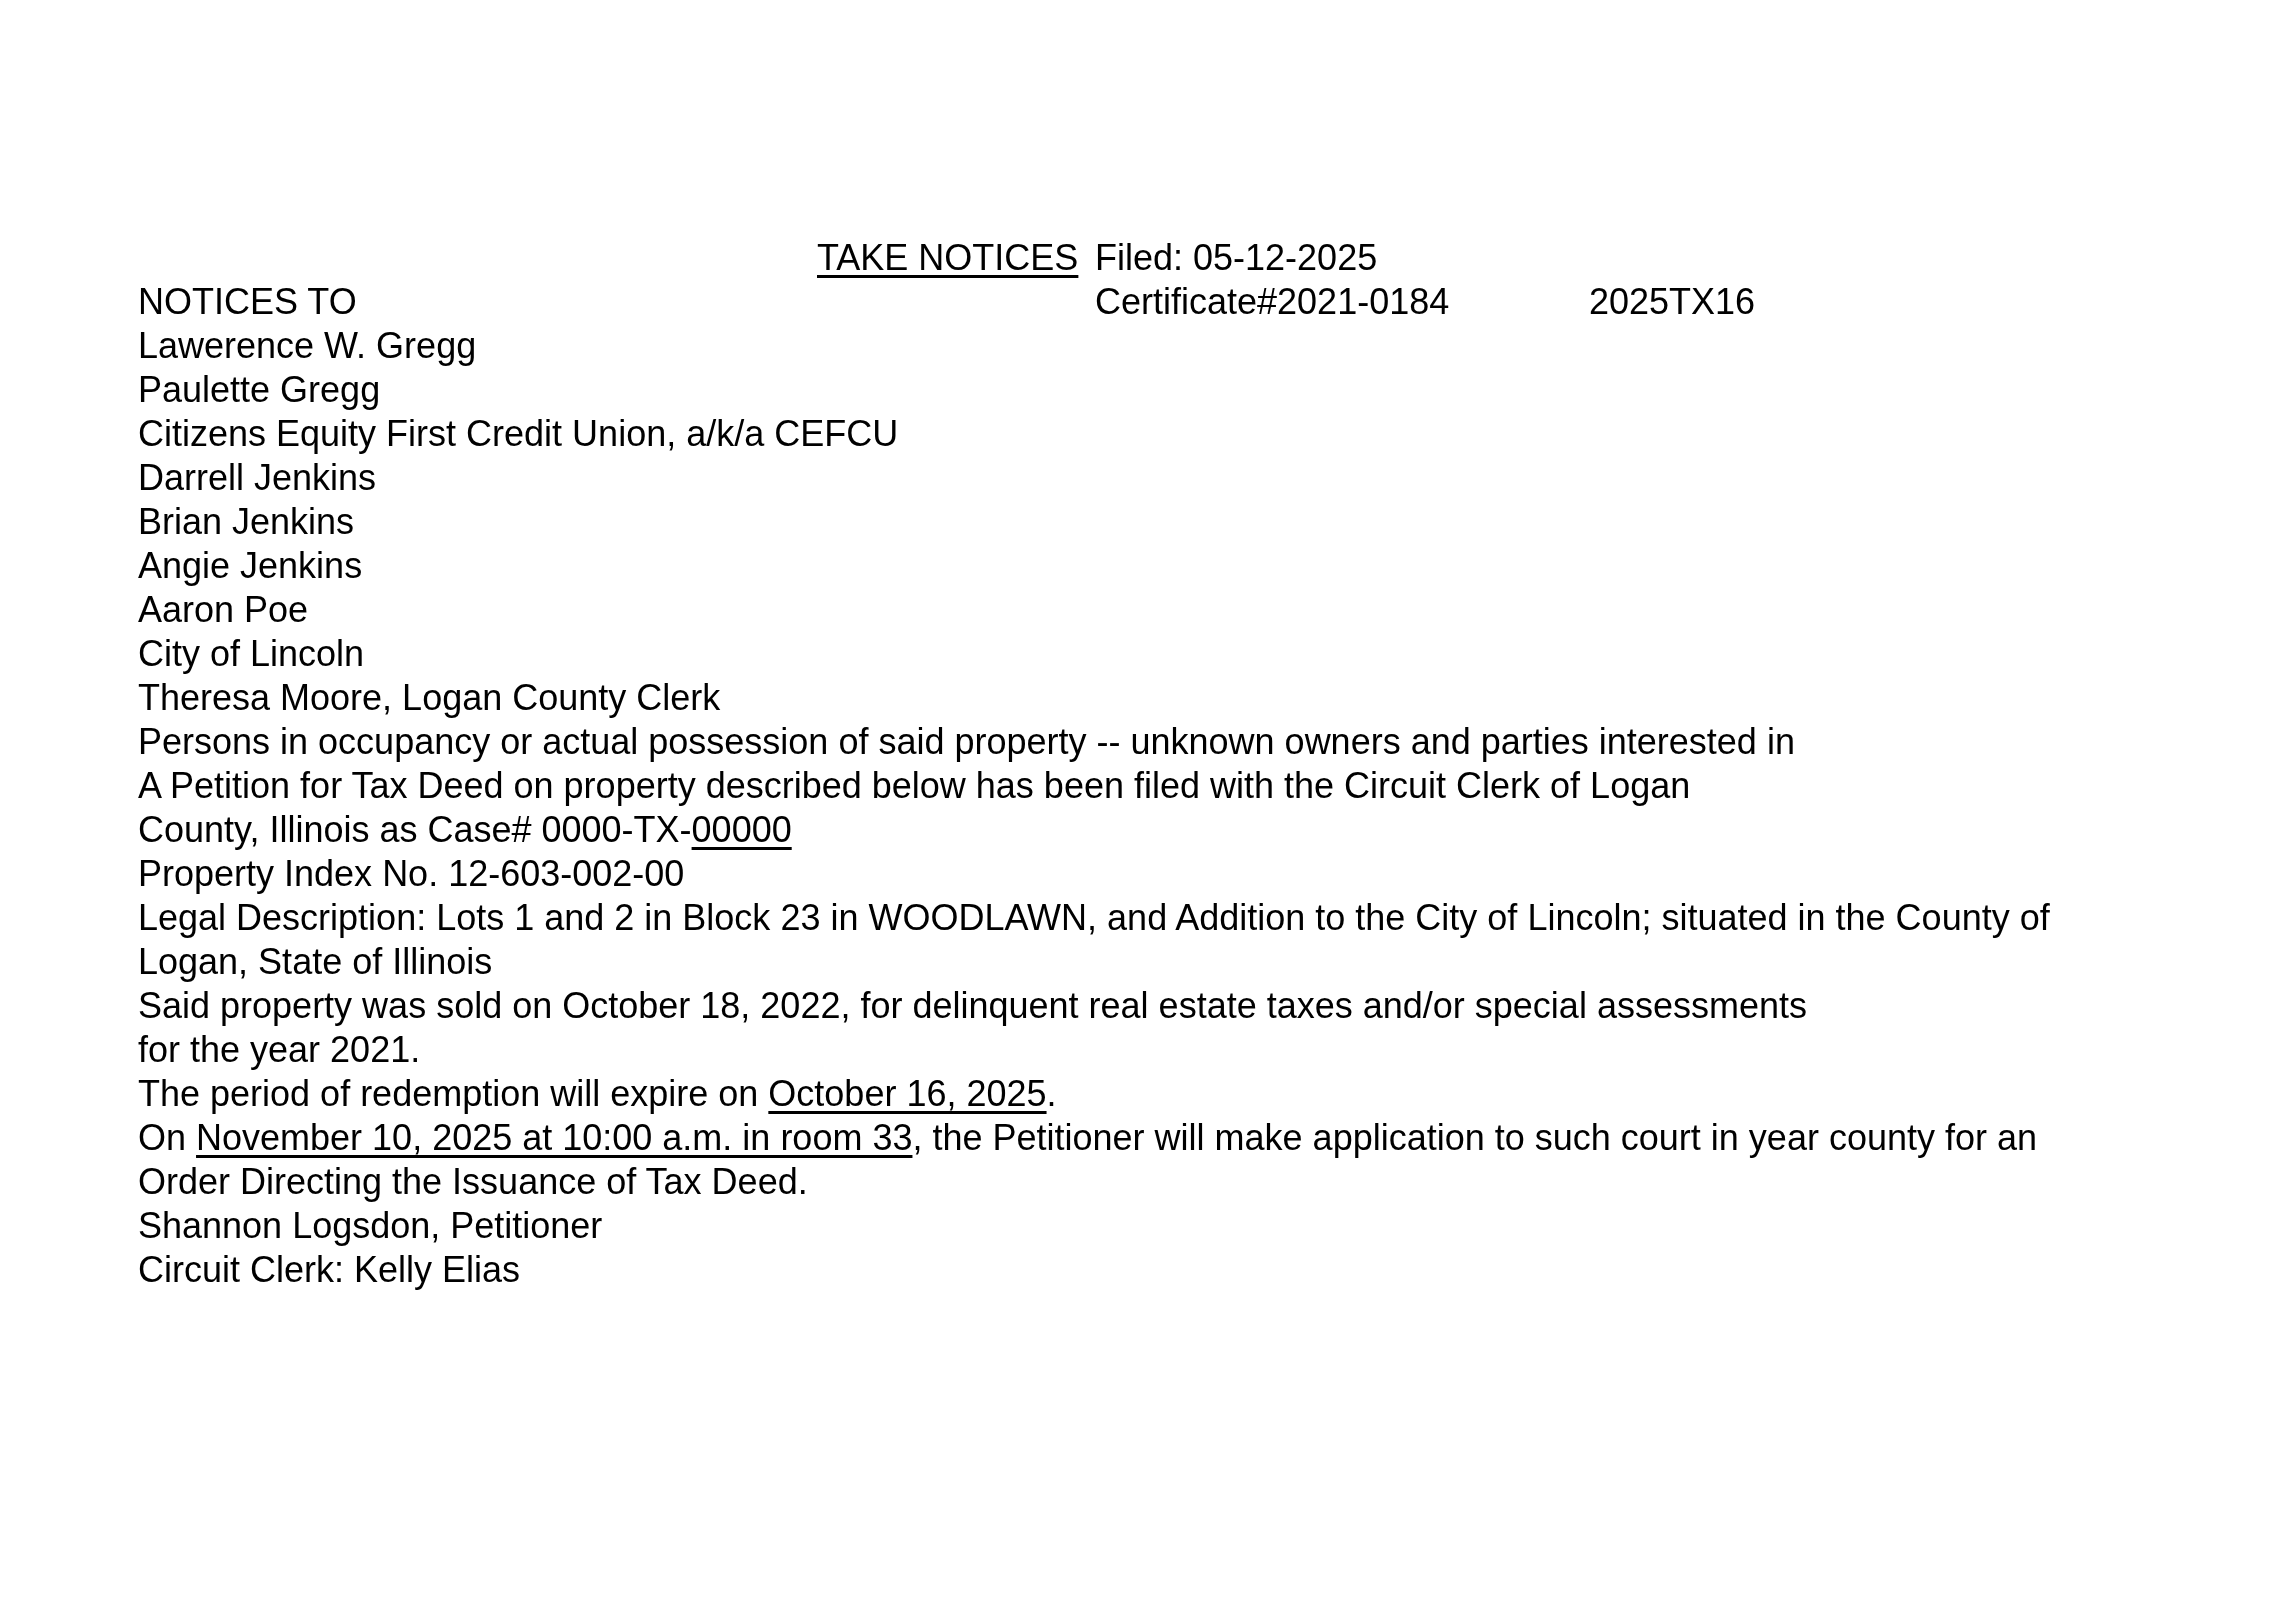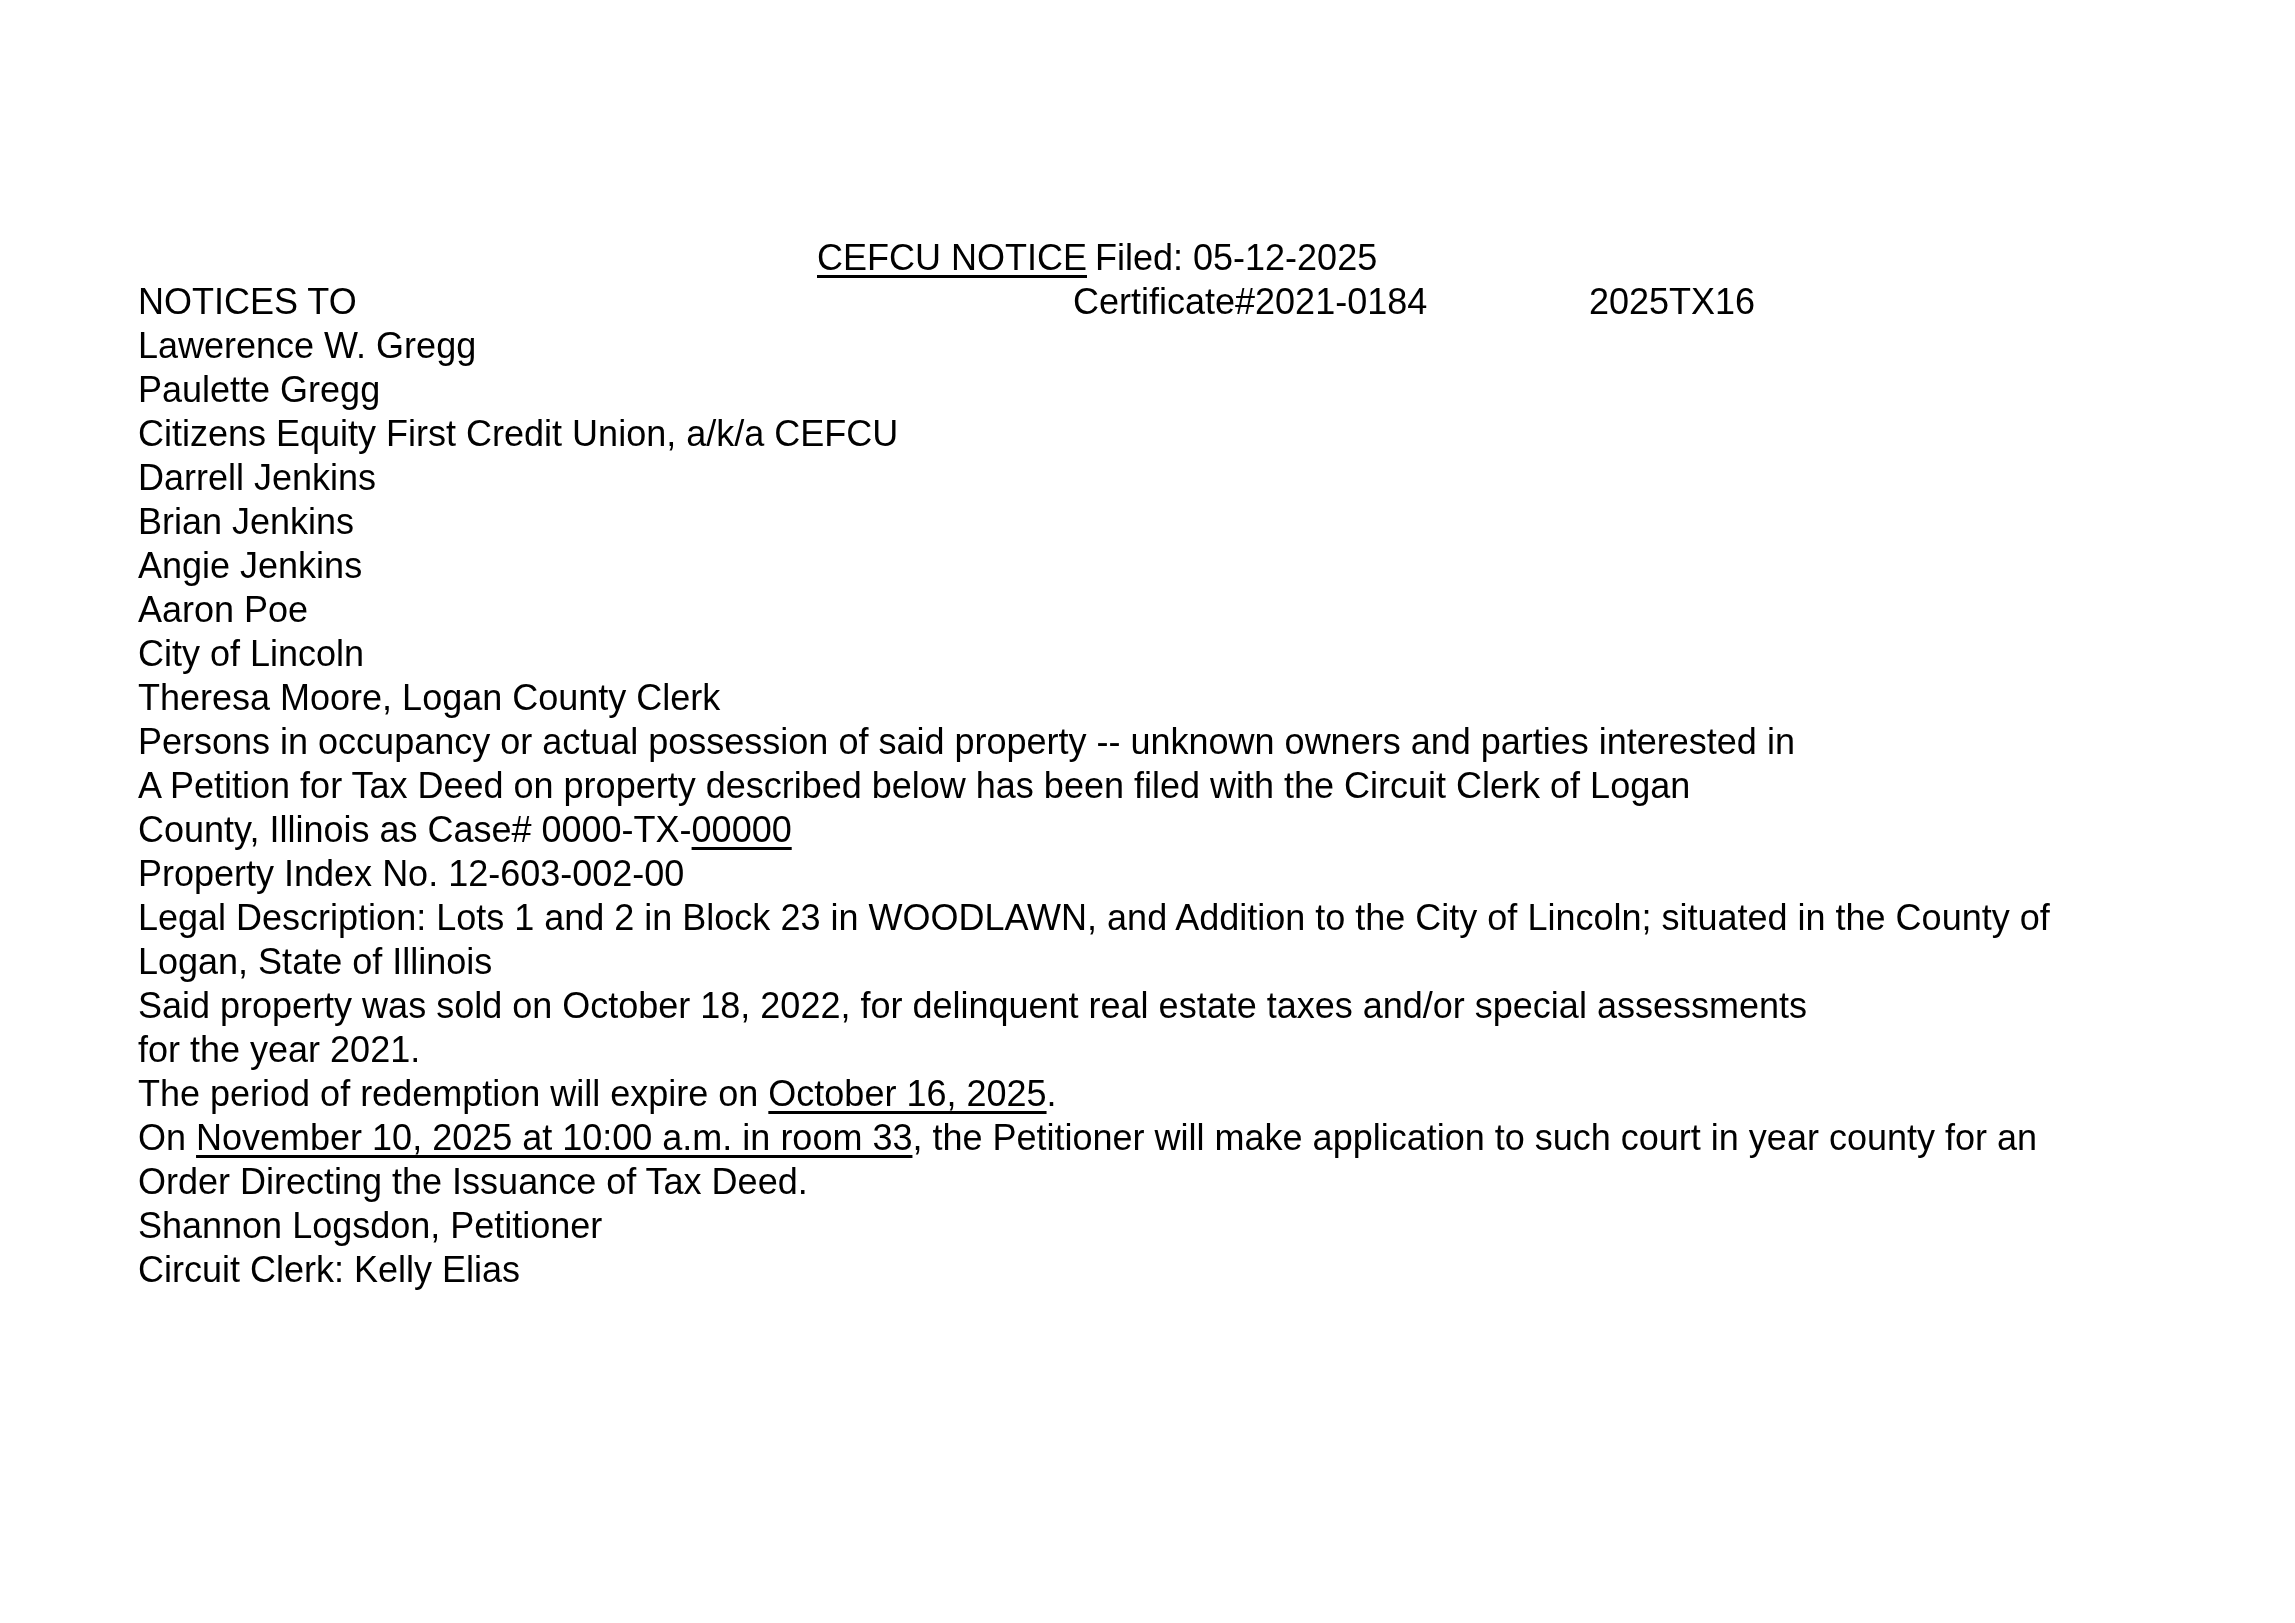--- a/index.html
+++ b/index.html
@@ -31,30 +31,30 @@
   .abs {
     position: absolute;
     top: 0;
   }
   .u {
     text-decoration: underline;
     text-underline-offset: 5.4px;
   }
   .pos-take-notice { left: 679px; }
   .pos-filed       { left: 957px; }
-  .pos-cert        { left: 935px; }
+  .pos-cert        { left: 957px; }
   .pos-caseyear    { left: 1451px; }
 </style>
 </head>
 <body>
 
 <div class="page">
 
   <div class="line">
-      <span class="abs u pos-take-notice">CEFCU NOTICE</span>
+      <span class="abs u pos-take-notice">TAKE NOTICES</span>
       <span class="abs pos-filed">Filed: 05-12-2025</span>
     </div>
 
   <div class="line"><span>NOTICES TO</span><span class="abs pos-cert">Certificate#2021-0184</span><span class="abs pos-caseyear">2025TX16</span></div>
 
   <div class="line">Lawerence W. Gregg</div>
   <div class="line">Paulette Gregg</div>
   <div class="line">Citizens Equity First Credit Union, a/k/a CEFCU</div>
   <div class="line">Darrell Jenkins</div>
   <div class="line">Brian Jenkins</div>

